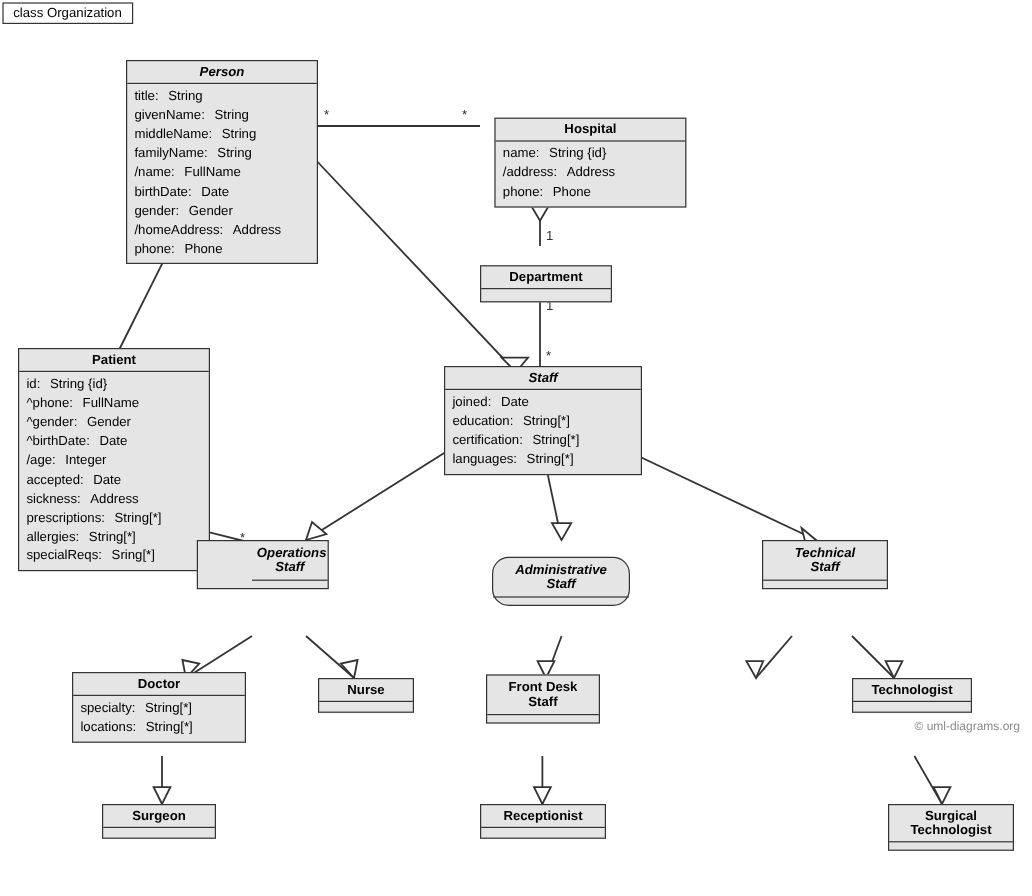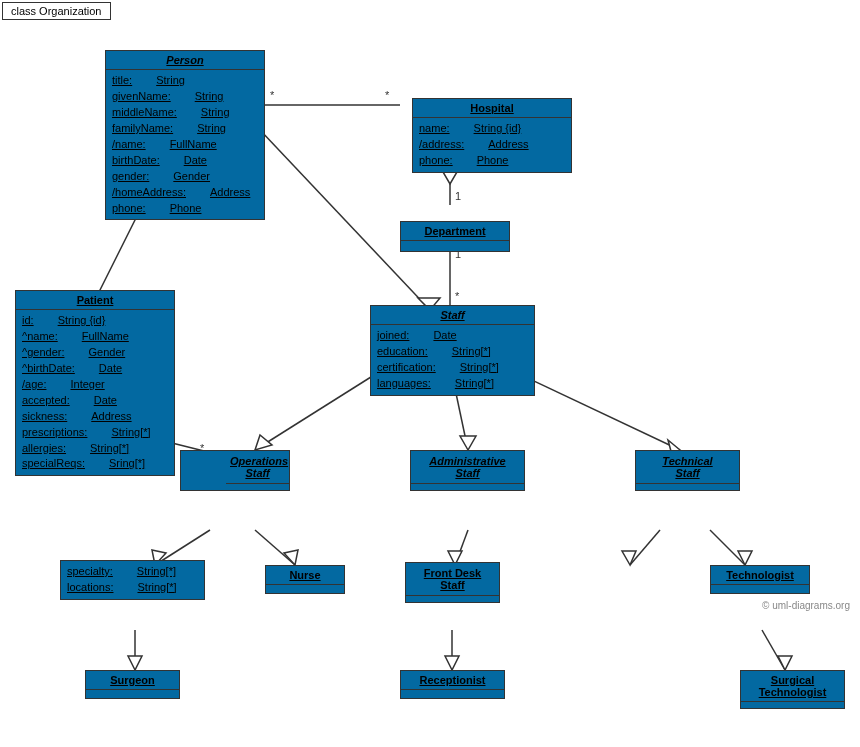--- a/index.html
+++ b/index.html
@@ -13,39 +13,38 @@
       position: relative;
     }
     #diagram {
       position: relative;
       width: 860px;
       height: 619px;
       background: #fff;
     }
     .uml-class {
       position: absolute;
-      background: #0369a1;
+      background: #e5e5e5;
       border: 1.5px solid #333;
-      text-decoration: underline;
     }
     .uml-class .class-header {
       border-bottom: 1.5px solid #333;
       text-align: center;
       padding: 3px 6px;
       font-weight: bold;
     }
     .uml-class .class-header.italic {
       font-style: italic;
     }
     .uml-class .class-body {
       padding: 3px 6px;
     }
     .uml-class .attr-row {
       display: flex;
-      gap: 24px;
+      gap: 8px;
       line-height: 1.45;
     }
     .uml-class .attr-name { white-space: nowrap; }
     .uml-class .attr-type { white-space: nowrap; color: #000; }
     .title-box {
       position: absolute;
       top: 2px;
       left: 2px;
       border: 1.5px solid #333;
       padding: 2px 8px;
@@ -237,21 +236,21 @@
   <div class="uml-class" style="left:15px; top:290px; width:160px;">
     <div class="class-header">
       <span>Patient</span>
     </div>
     <div class="class-body">
       <div class="attr-row">
           <span class="attr-name">id:</span>
           <span class="attr-type">String {id}</span>
         </div>
       <div class="attr-row">
-          <span class="attr-name">^name:</span>
+          <span class="attr-name">^phone:</span>
           <span class="attr-type">FullName</span>
         </div>
       <div class="attr-row">
           <span class="attr-name">^gender:</span>
           <span class="attr-type">Gender</span>
         </div>
       <div class="attr-row">
           <span class="attr-name">^birthDate:</span>
           <span class="attr-type">Date</span>
         </div>
@@ -275,42 +274,45 @@
           <span class="attr-name">allergies:</span>
           <span class="attr-type">String[*]</span>
         </div>
       <div class="attr-row">
           <span class="attr-name">specialReqs:</span>
           <span class="attr-type">Sring[*]</span>
         </div>
     </div>
   </div>
 
-  <div class="uml-class" style="left:180px; top:450px; width:110px; text-align:center;padding-left:45px;">
+  <div class="uml-class" style="left:164px; top:450px; width:110px; text-align:center;padding-left:45px;">
     <div class="class-header italic" style="padding:4px;">
       <span>Operations Staff</span>
     </div>
     <div class="class-body" style="min-height:5px;"></div>
   </div>
 
-  <div class="uml-class" style="left:410px; top:450px; width:115px; text-align:center;">
+  <div class="uml-class" style="left:410px; top:464px; width:115px; text-align:center;border-radius:14px;">
     <div class="class-header italic" style="padding:4px;">
       <span>Administrative<br>Staff</span>
     </div>
     <div class="class-body" style="min-height:5px;"></div>
   </div>
 
   <div class="uml-class" style="left:635px; top:450px; width:105px; text-align:center;">
     <div class="class-header italic" style="padding:4px;">
       <span>Technical<br>Staff</span>
     </div>
     <div class="class-body" style="min-height:5px;"></div>
   </div>
 
   <div class="uml-class" style="left:60px; top:560px; width:145px;">
+    <div class="class-header">
+      <span>Doctor</span>
+    </div>
     <div class="class-body">
       <div class="attr-row">
           <span class="attr-name">specialty:</span>
           <span class="attr-type">String[*]</span>
         </div>
       <div class="attr-row">
           <span class="attr-name">locations:</span>
           <span class="attr-type">String[*]</span>
         </div>
     </div>

